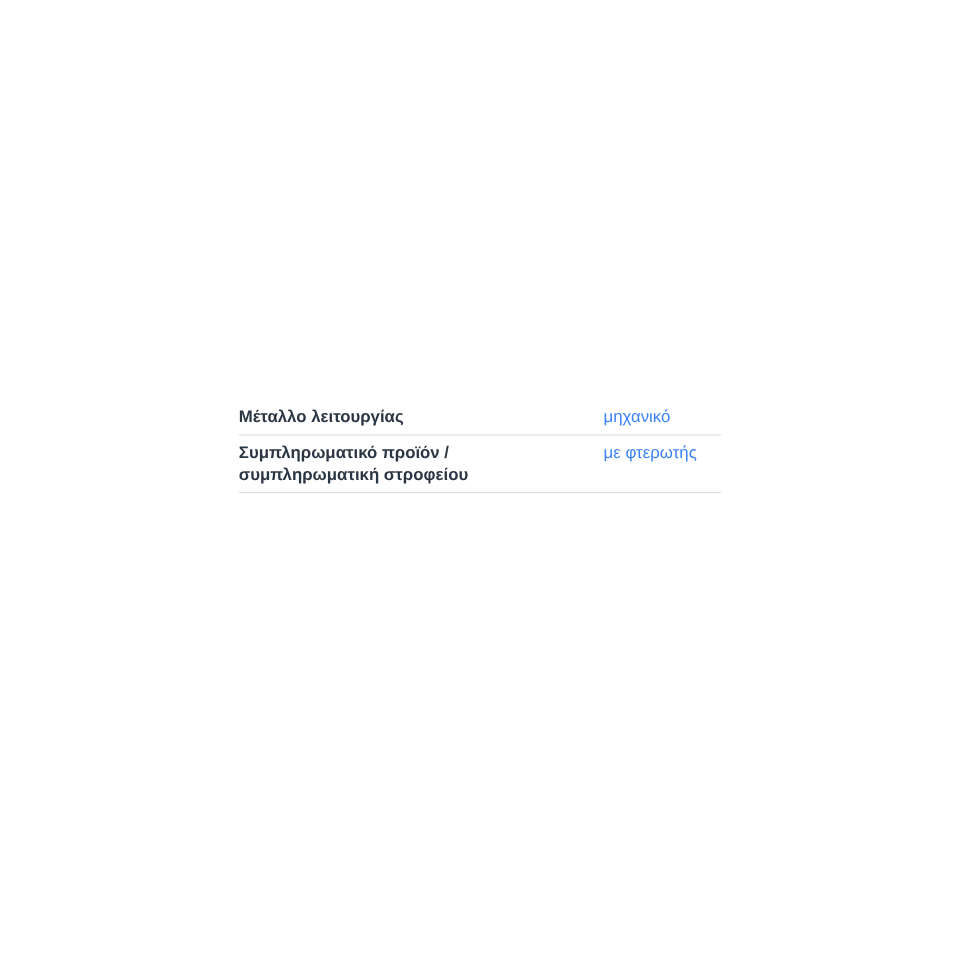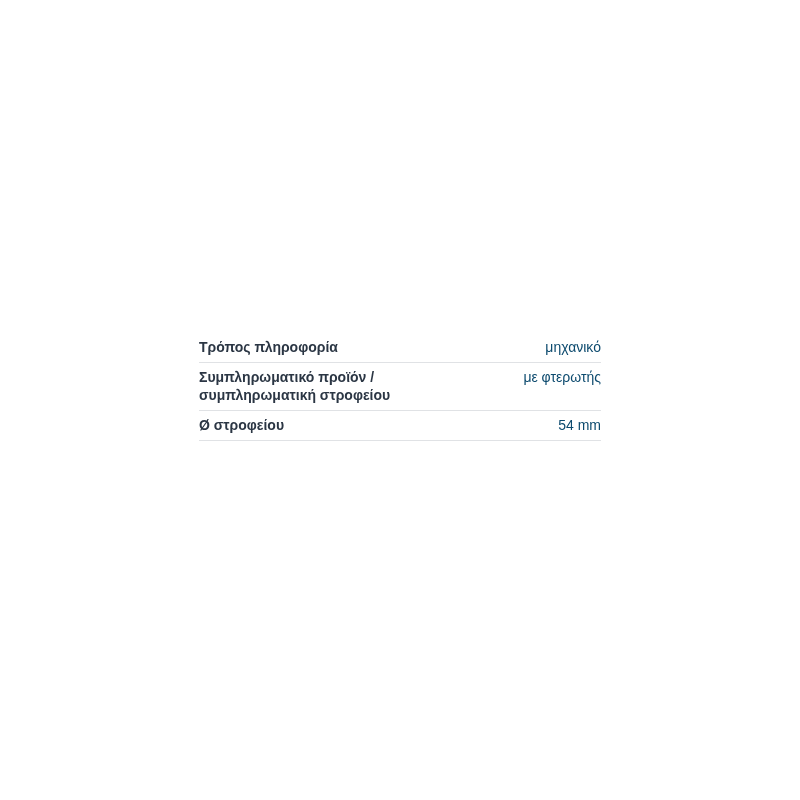--- a/index.html
+++ b/index.html
@@ -33,38 +33,33 @@
     font-size: 14px;
     line-height: 18px;
     font-weight: 700;
     color: #2b3644;
   }
   .spec-value {
     flex: 1;
     font-size: 14px;
     line-height: 18px;
     font-weight: 400;
-    color: #0c4a6e;
-    text-align: right;
+    color: #3b82f6;
   }
 </style>
 </head>
 <body>
 
 <div class="spec-table">
 
   <div class="spec-row">
-    <div class="spec-label">Τρόπος πληροφορία</div>
+    <div class="spec-label">Μέταλλο λειτουργίας</div>
     <div class="spec-value">μηχανικό</div>
   </div>
 
   <div class="spec-row">
     <div class="spec-label">Συμπληρωματικό προϊόν / συμπληρωματική στροφείου</div>
     <div class="spec-value">με φτερωτής</div>
   </div>
 
-  <div class="spec-row">
-    <div class="spec-label">Ø στροφείου</div>
-    <div class="spec-value">54 mm</div>
-  </div>
 
 
 </div>
 
 </body></html>

